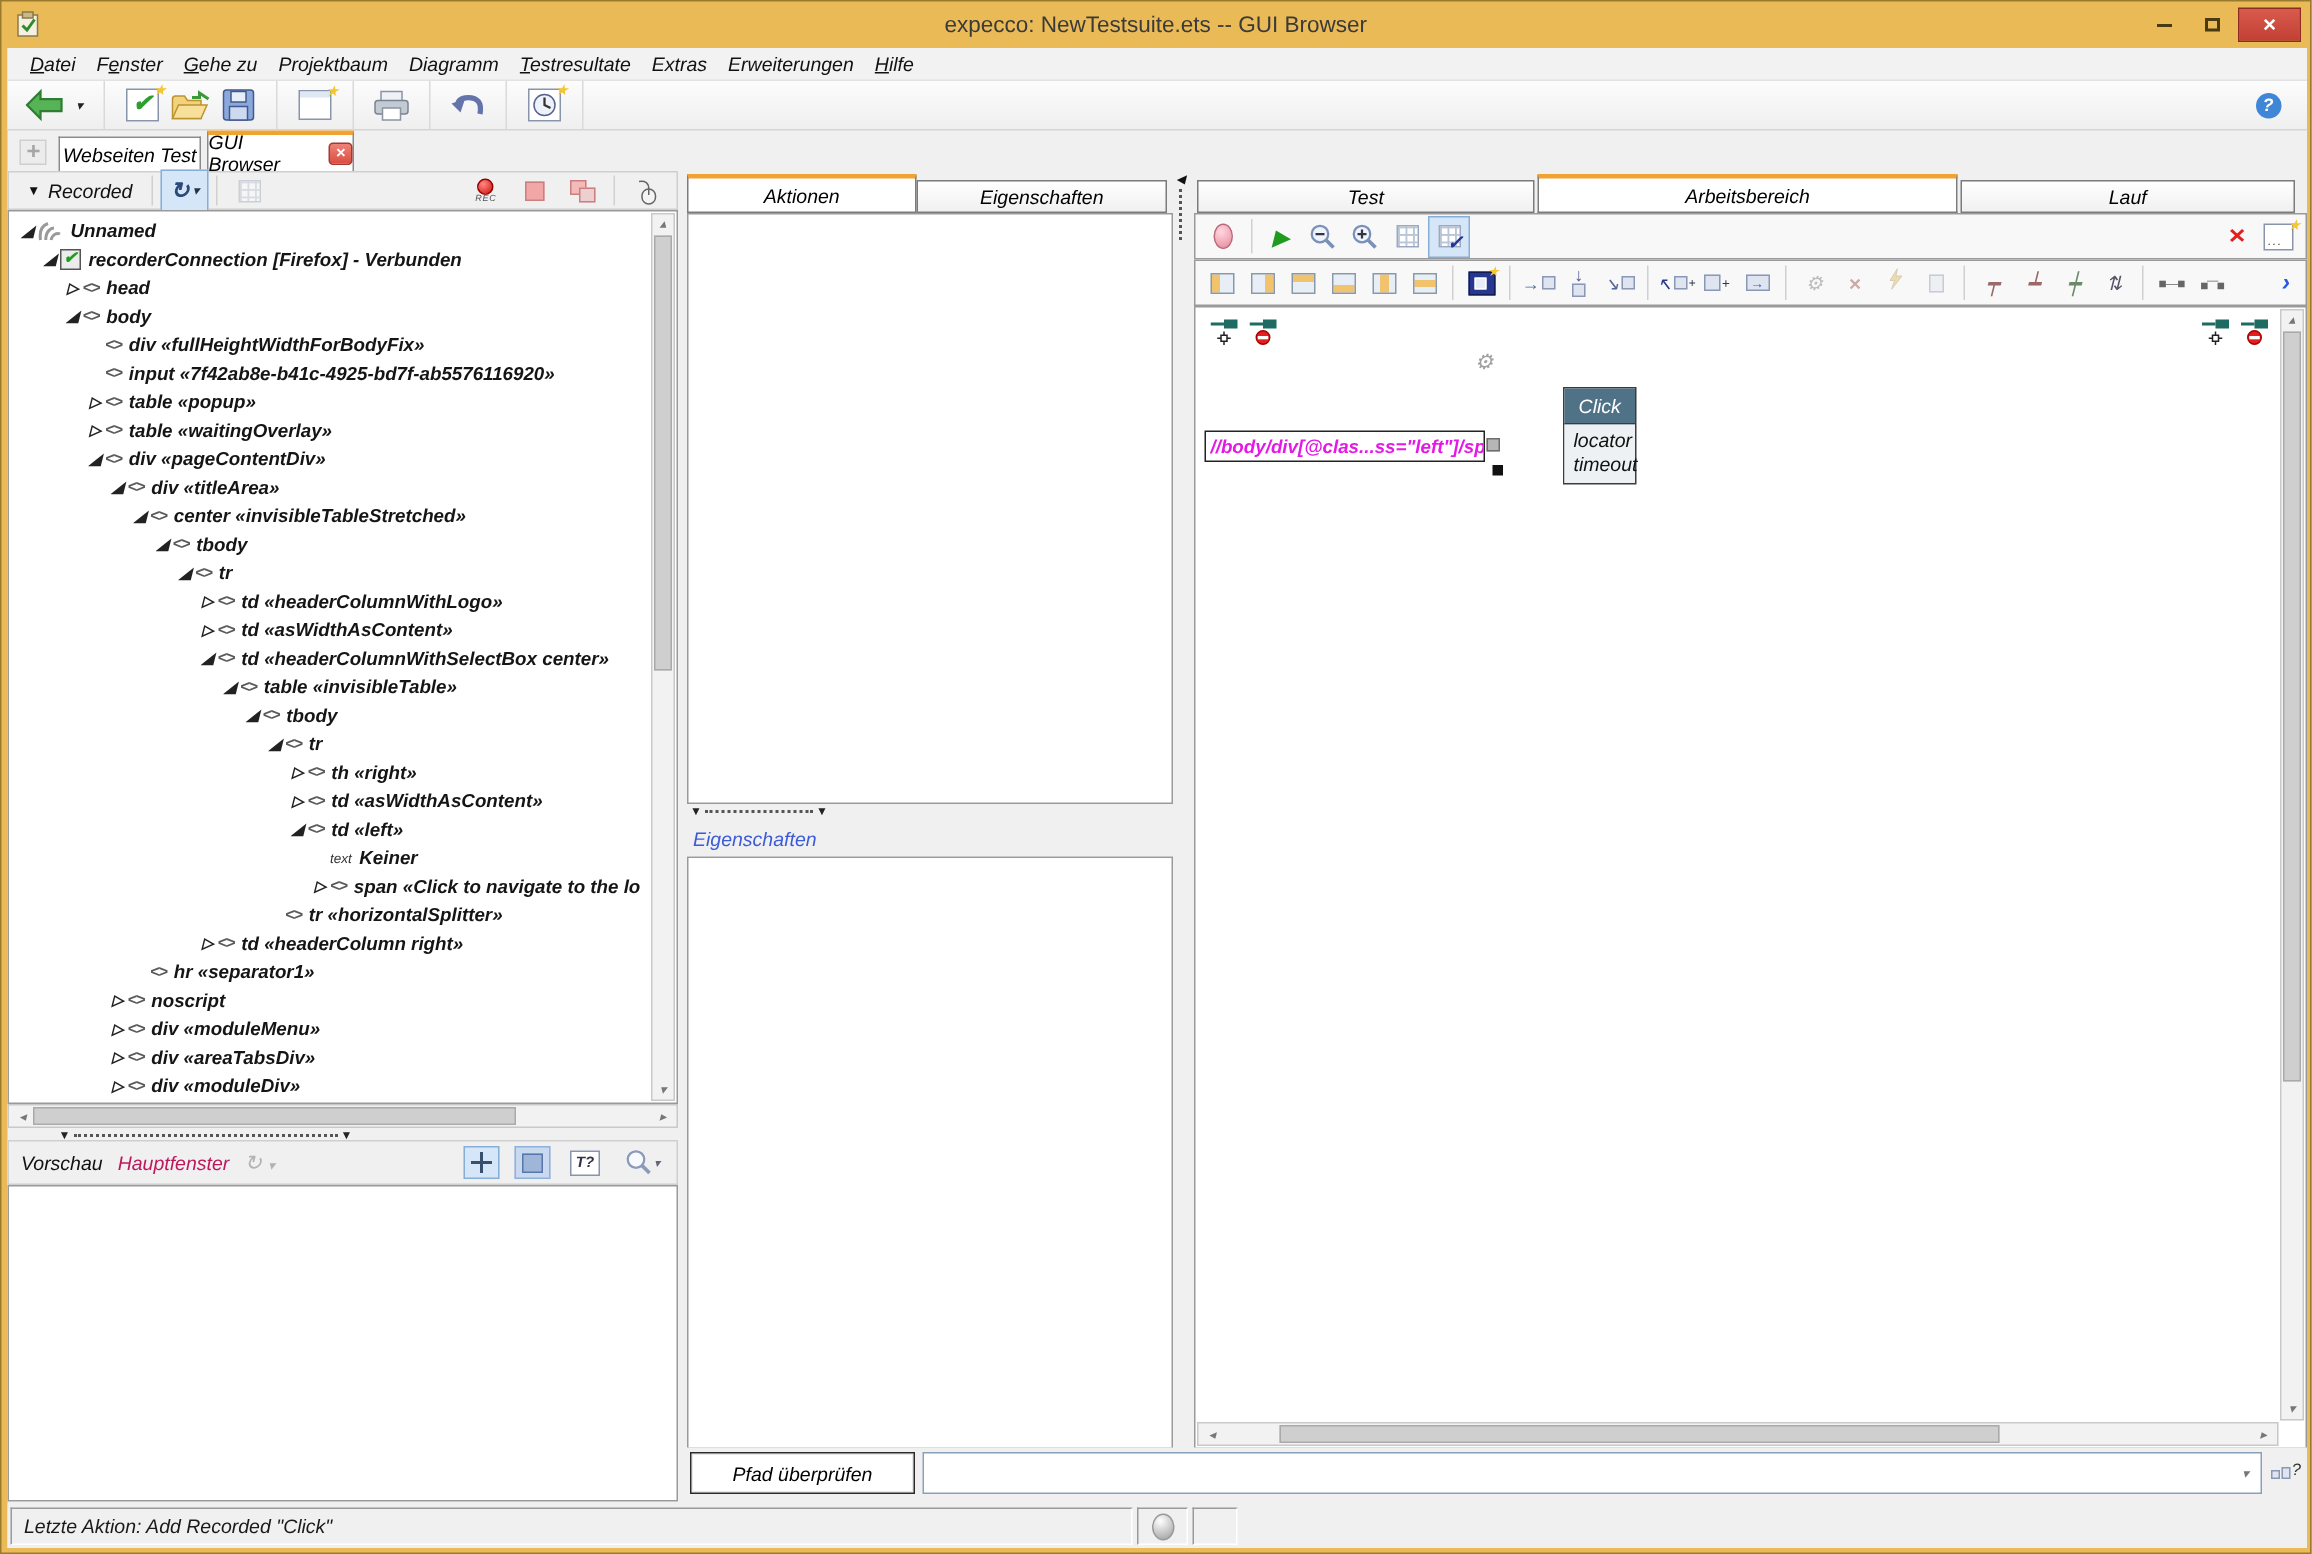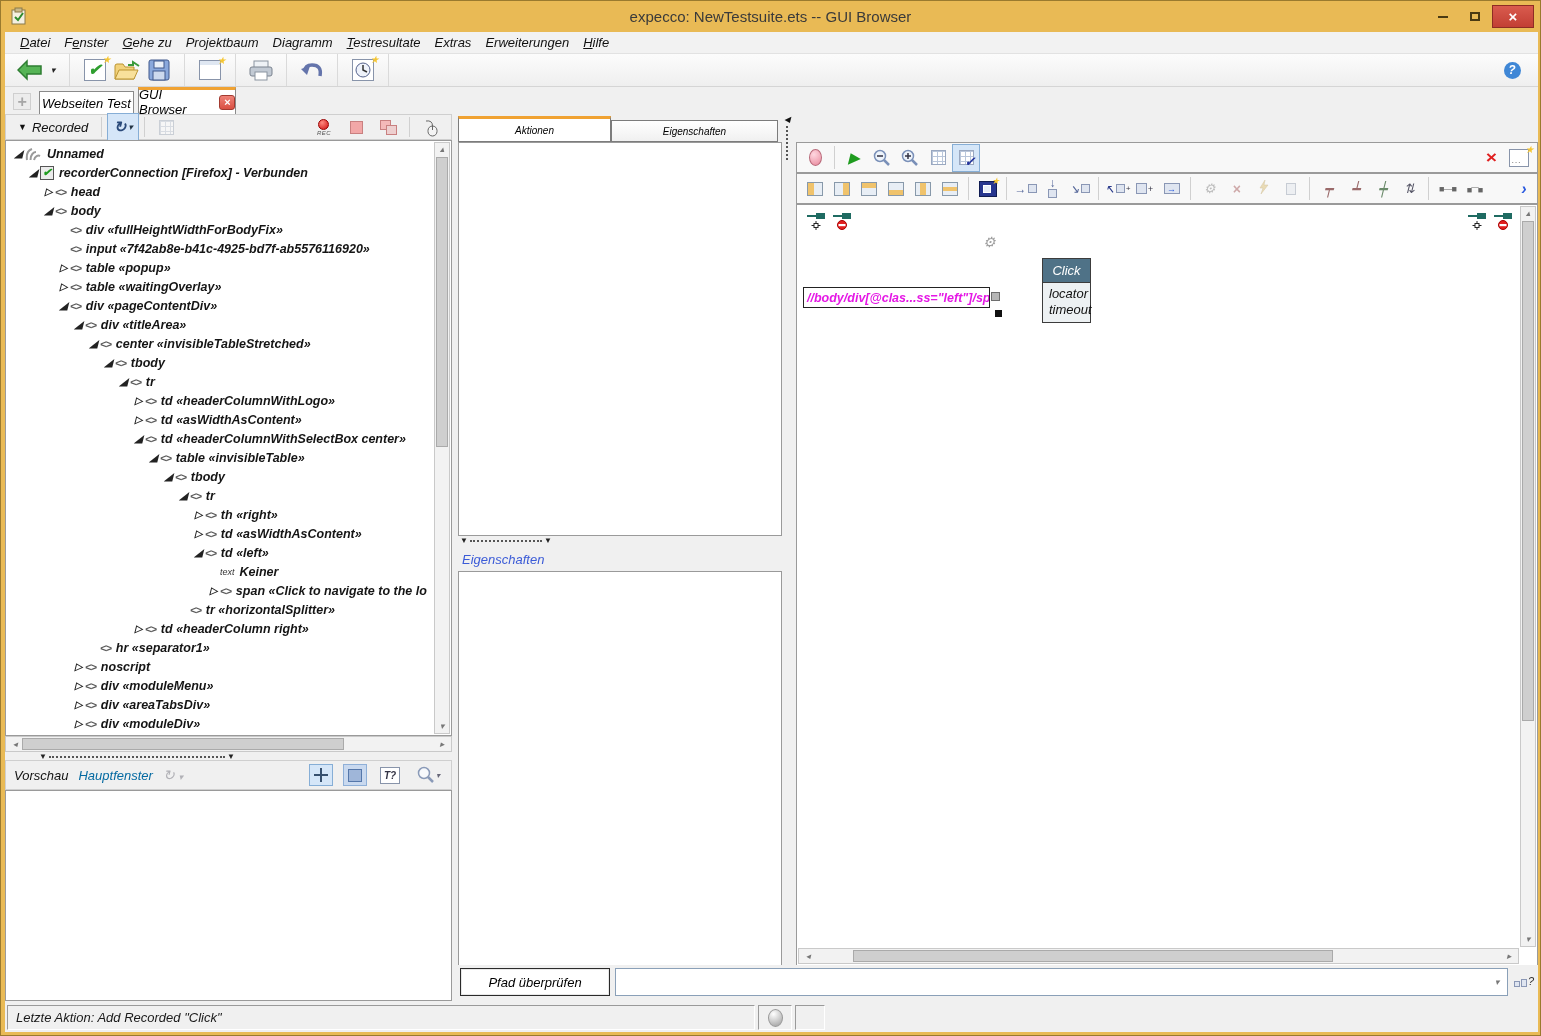--- a/index.html
+++ b/index.html
@@ -70,21 +70,21 @@
            overflow:hidden;padding-top:3px;}
   .trow{height:19px;display:flex;align-items:center;white-space:nowrap;font-size:12.5px;font-weight:bold;color:#151515;}
   .trow .expander{width:13px;display:inline-flex;justify-content:center;font-size:10px;color:#222;flex:0 0 13px;}
   .trow .nicon{margin-right:5px;display:inline-flex;align-items:center;}
   .prevbar{position:absolute;left:0;top:728px;width:447px;height:30px;background:#f0f0f0;border:1px solid #cfcfcf;
            display:flex;align-items:center;font-size:13px;padding:0 8px;gap:10px;}
   .prevbox{position:absolute;left:0;top:758px;width:447px;height:211px;background:#fff;border:1px solid #9a9a9a;}
   
   .mtabs{position:absolute;left:451px;top:84px;width:336px;height:26px;}
   .mtab{position:absolute;bottom:0;background:linear-gradient(#fff,#f0f0f0);border:1px solid #7c7c7c;height:22px;
-        display:flex;align-items:center;justify-content:center;font-size:10px;}
+        display:flex;align-items:center;justify-content:center;font-size:13px;}
   .mtab.activetab{background:#fff;border-top:3px solid #f0a232;height:26px;}
   .panelbox{position:absolute;background:#fff;border:1px solid #9a9a9a;}
   .bluelabel{position:absolute;font-size:13px;color:#3b5bd7;}
   
   .rtabs{position:absolute;left:791px;top:86px;width:742px;height:24px;}
   .rtb{position:absolute;left:791px;width:742px;height:31px;background:#f8f8f8;border:1px solid #9a9a9a;
        display:flex;align-items:center;padding:0 4px;}
   .canvas{position:absolute;left:791px;top:172px;width:742px;height:762px;background:#fff;border:1px solid #9a9a9a;}
   .node{position:absolute;border:1px solid #3c3c3c;font-size:13px;}
   .node .nhead{background:#4f7287;color:#fff;text-align:center;padding:4px 2px;border-bottom:1px solid #3c3c3c;}
@@ -500,21 +500,21 @@
       <span class="arr" style="right:2px;top:3px;">▸</span>
       <span class="thumb" style="top:1px;bottom:1px;left:16px;width:322px;"></span>
     </div>
     <div class="hsplit" style="position:absolute;left:34px;top:721px;width:196px;">
       <span class="mini-tri">▼</span>
         <span class="dots"></span>
         <span class="mini-tri">▼</span>
     </div>
     <div class="prevbar" id="prevbar">
         <span style="color: rgb(17, 17, 17);">Vorschau</span>
-        <span style="color: #0369a1;">Hauptfenster</span>
+        <span style="color: #be185d;">Hauptfenster</span>
         <span><span class="dim2" style="font-size:14px;color:#667;">↻</span><span class="dim2" style="font-size:9px;color:#667;margin-left:4px;">▾</span></span>
         <span style="flex: 1 1 0%;"></span>
         <span class="tbtn active" style="width: 24px; height: 22px;">
           <svg width="14" height="14">
             <path d="M7 0 V14 M0 7 H14" stroke="#37506e" stroke-width="2"></path>
           </svg>
         </span>
         <span class="tbtn" style="width: 24px; height: 22px; background: rgb(201, 217, 239); border: 1px solid rgb(143, 176, 216);">
           <span style="width:14px;height:13px;background:#9fb6d9;border:1px solid #5577aa;display:inline-block;"></span>
         </span>
@@ -545,20 +545,31 @@
     </div>
     <div class="panelbox" style="left:453px;top:110px;width:324px;height:394px;"></div>
     <div class="hsplit" style="position:absolute;left:455px;top:505px;width:92px;">
       <span class="mini-tri">▼</span>
         <span class="dots"></span>
         <span class="mini-tri">▼</span>
     </div>
     <div class="bluelabel" style="left:457px;top:520px;">Eigenschaften</div>
     <div class="panelbox" style="left:453px;top:539px;width:324px;height:395px;"></div>
 
+    <div class="rtabs" id="rtabs">
+        <span class="mtab" style="left: 2px; width: 225px;">
+          <span>Test</span>
+        </span>
+        <span class="mtab activetab" style="left: 229px; width: 280px;">
+          <span>Arbeitsbereich</span>
+        </span>
+        <span class="mtab" style="left: 511px; width: 223px;">
+          <span>Lauf</span>
+        </span>
+      </div>
     <div class="rtb" id="rtb1" style="top:110px;">
         <span class="tbtn" style="width: 28px;">
           <span style="width:13px;height:17px;border-radius:50%;background:radial-gradient(circle at 35% 30%,#ffd7e0,#e8889c);border:1px solid #b86a7a;display:inline-block;"></span>
         </span>
         <span class="sep"></span>
         <span class="tbtn" style="width: 28px;">
           <span style="color:#1f9c1f;font-size:15px;">▶</span>
         </span>
         <span class="tbtn" style="width: 28px;">
           <svg width="20" height="20">

